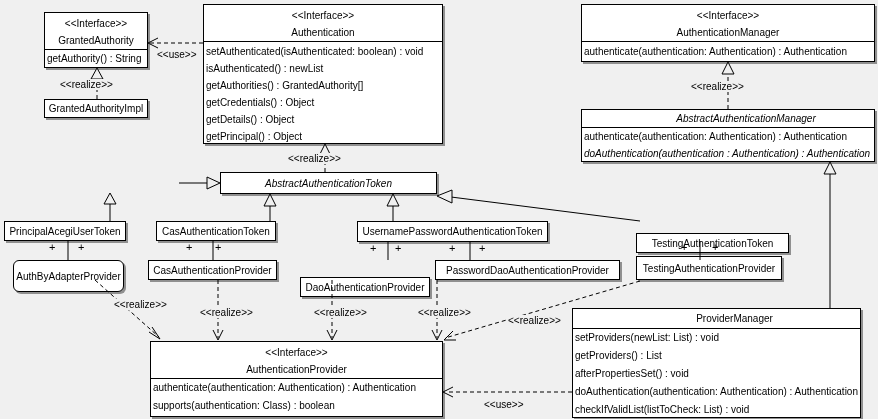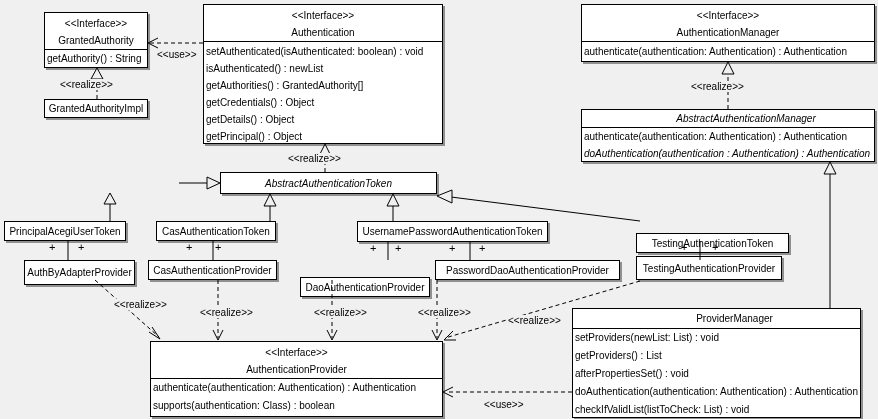--- a/index.html
+++ b/index.html
@@ -93,21 +93,21 @@
   <div class="uml-box single" style="left:156px;top:221px;width:120px;height:20px;">
     <div>CasAuthenticationToken</div>
   </div>
   <div class="uml-box single" style="left:357px;top:221px;width:191px;height:21px;">
     <div>UsernamePasswordAuthenticationToken</div>
   </div>
   <div class="uml-box single" style="left:636px;top:233px;width:153px;height:20px;">
     <div>TestingAuthenticationToken</div>
   </div>
 
-  <div class="uml-box single" style="left:24px;top:260px;width:111px;height:25px;">
+  <div class="uml-box single" style="left:13px;top:260px;width:111px;height:32px;border-radius:6px;">
     <div>AuthByAdapterProvider</div>
   </div>
   <div class="uml-box single" style="left:148px;top:260px;width:129px;height:20px;">
     <div>CasAuthenticationProvider</div>
   </div>
   <div class="uml-box single" style="left:300px;top:277px;width:130px;height:20px;">
     <div>DaoAuthenticationProvider</div>
   </div>
   <div class="uml-box single" style="left:435px;top:260px;width:185px;height:20px;">
     <div>PasswordDaoAuthenticationProvider</div>

